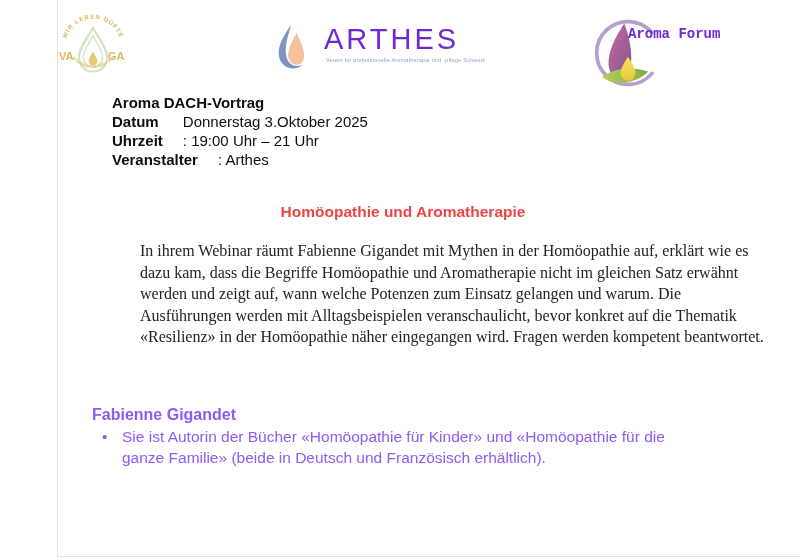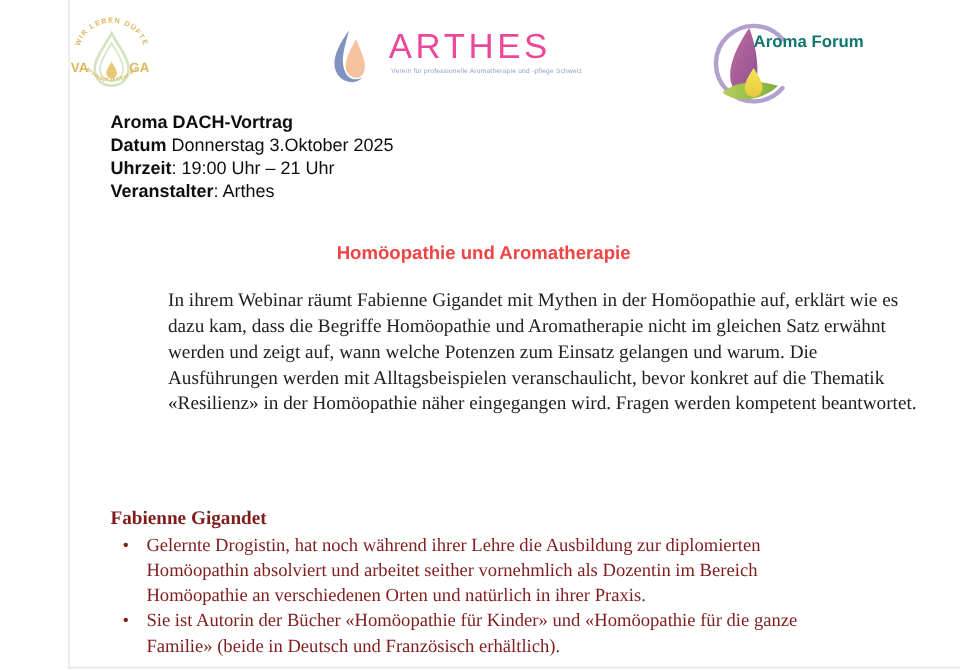--- a/index.html
+++ b/index.html
@@ -9,42 +9,42 @@
   
   .page-frame{position:absolute;left:57px;top:0;width:742px;height:556px;
               border-left:1px solid #e3e3e3;border-bottom:1px solid #e3e3e3;
               pointer-events:none;}
 
   
   .logo-vaga{position:absolute;left:56px;top:12px;width:74px;height:76px;}
   .logo-arthes{position:absolute;left:276px;top:22px;width:180px;height:50px;}
   .arthes-flame{position:absolute;left:0;top:2px;width:32px;height:46px;}
   .arthes-name{position:absolute;left:48px;top:0px;font-size:29px;line-height:34px;
-               font-weight:400;letter-spacing:3px;color:#ec4899;}
+               font-weight:400;letter-spacing:3px;color:#6d28d9;}
   .arthes-tagline{position:absolute;left:50px;top:35px;font-size:5.5px;
                   letter-spacing:.2px;color:#8ba0c8;white-space:nowrap;}
   .logo-aff{position:absolute;left:591px;top:16px;width:74px;height:74px;}
   .aff-text{position:absolute;left:628px;top:26px;font-size:14px;line-height:17px;
-            font-weight:700;color:#0f766e;}
+            font-weight:700;color:#6d28d9;font-family:Liberation Mono, monospace;}
 
   
   .event-block{position:absolute;left:92px;top:93px;font-size:15px;line-height:19px;color:#0e0e0e;}
-  .event-block .ev-line span{white-space:pre;}
+  .event-block .ev-line span{white-space:pre;margin-left:20px;}
   .b{font-weight:700;}
 
   
   .doc-title{position:absolute;left:92px;top:203px;width:622px;text-align:center;
              font-size:15.5px;font-weight:700;color:#ef4444;}
 
   
   .paragraph{position:absolute;left:92px;top:240px;width:628px;
              font-family:"Liberation Serif",serif;font-size:16px;line-height:21.5px;color:#222;margin-left:48px;}
 
-  .speaker{position:absolute;left:92px;top:422px;width:628px;
-           font-family:Liberation Serif, serif;color:#7f1d1d;}
+  .speaker{position:absolute;left:92px;top:404px;width:628px;
+           font-family:Liberation Sans, sans-serif;color:#8b5cf6;}
   .speaker-name{font-weight:700;font-size:16px;line-height:21px;}
   .speaker ul{list-style:none;margin:1px 0 0 10px;padding:0;}
   .speaker li{position:relative;padding-left:20px;font-size:15.5px;line-height:21px;
               width:578px;}
   .speaker li::before{content:"\2022";position:absolute;left:0;top:0;font-size:15.5px;}
 </style>
 </head>
 <body>
 
 <div class="page-frame"></div>
@@ -110,16 +110,15 @@
     <span class="b">Veranstalter</span><span>: Arthes</span></div>
 </div>
 
 <div class="doc-title">Homöopathie und Aromatherapie</div>
 
 <div class="paragraph">In ihrem Webinar räumt Fabienne Gigandet mit Mythen in der Homöopathie auf, erklärt wie es dazu kam, dass die Begriffe Homöopathie und Aromatherapie nicht im gleichen Satz erwähnt werden und zeigt auf, wann welche Potenzen zum Einsatz gelangen und warum. Die Ausführungen werden mit Alltagsbeispielen veranschaulicht, bevor konkret auf die Thematik «Resilienz» in der Homöopathie näher eingegangen wird. Fragen werden kompetent beantwortet.</div>
 
 <div class="speaker">
   <div class="speaker-name">Fabienne Gigandet</div>
   <ul>
-    <li>Gelernte Drogistin, hat noch während ihrer Lehre die Ausbildung zur diplomierten Homöopathin absolviert und arbeitet seither vornehmlich als Dozentin im Bereich Homöopathie an verschiedenen Orten und natürlich in ihrer Praxis.</li>
     <li>Sie ist Autorin der Bücher «Homöopathie für Kinder» und «Homöopathie für die ganze Familie» (beide in Deutsch und Französisch erhältlich).</li>
   </ul>
 </div>
 
 </body></html>

